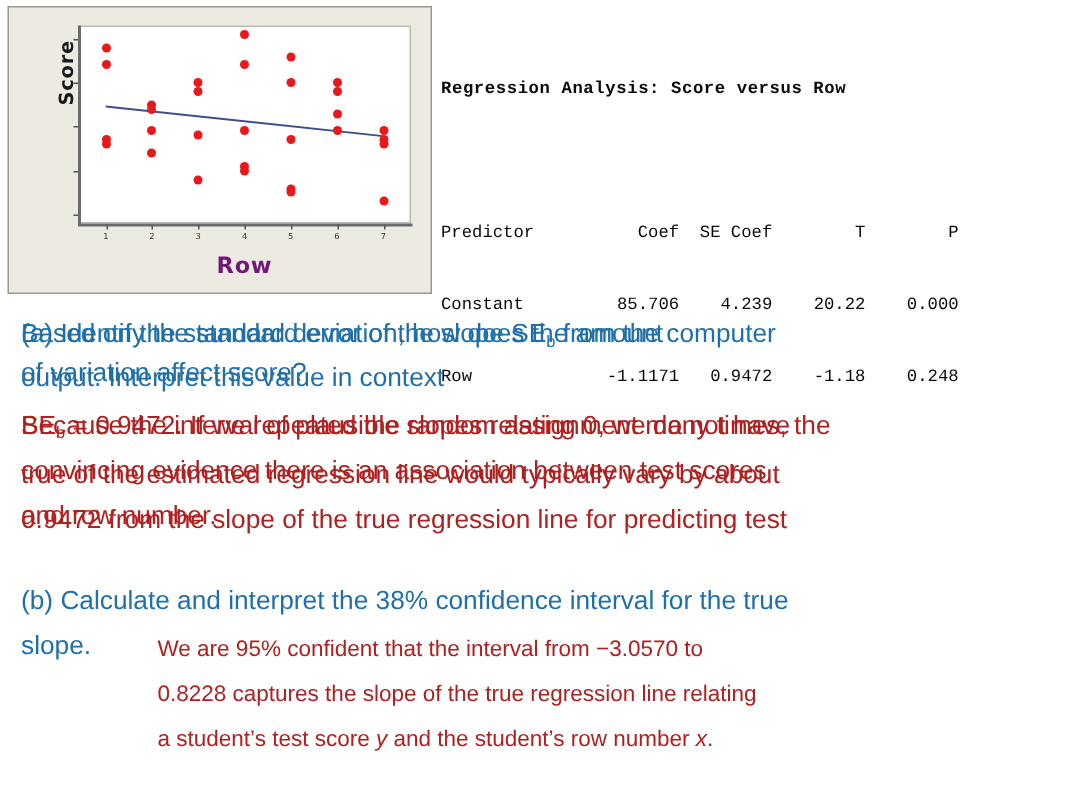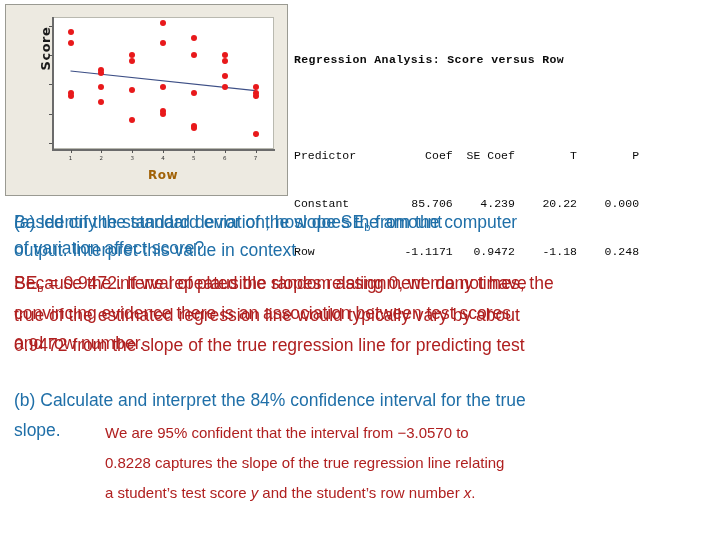--- a/index.html
+++ b/index.html
@@ -33,22 +33,22 @@
     transform-origin:50% 50%;
     font-size:13px; font-weight:bold;
     color:#1a1a1a;
     letter-spacing:.5px;
     font-family:"DejaVu Sans", sans-serif;
   }
   #x-axis-title{
     position:absolute;
     left:46px; top:163px;
     width:222px; text-align:center;
-    font-size:12px; font-weight:bold;
-    color:#a16207;
+    font-size:15px; font-weight:bold;
+    color:#701a75;
     letter-spacing:.5px;
     font-family:"DejaVu Sans", sans-serif;
   }
   .ytick-mark{ position:absolute; width:3px; height:1px; background:#555; }
   .xtick{
     position:absolute;
     top:150px;
     font-size:5.5px; color:#333;
     width:14px; text-align:center; margin-left:-7px;
     font-family:"DejaVu Sans", sans-serif;
@@ -202,21 +202,21 @@
   <span>and row number.</span>
 </div>
 
 <div class="tlayer red" id="ans-a">
   <span>SE</span><sub>b</sub><span> = 0.9472. If we repeated the random assignment many times, the</span><br>
   <span>true of the estimated regression line would typically vary by about</span><br>
   <span>0.9472 from the slope of the true regression line for predicting test</span><br>
 </div>
 
 <div class="tlayer blue" id="q-b">
-  <span>(b) Calculate  and interpret the 84% confidence interval for the true</span><br>
+  <span>(b) Calculate  and interpret the 38% confidence interval for the true</span><br>
   <span>slope.</span>
 </div>
 
 <div class="tlayer red" id="ans-b">
   <span>We are 95% confident that the interval from −3.0570 to</span><br>
   <span>0.8228 captures the slope of the true regression line relating</span><br>
   <span>a student’s test score </span><i>y</i><span> and the student’s row number </span><i>x</i><span>.</span>
 </div>
 
 </body></html>

